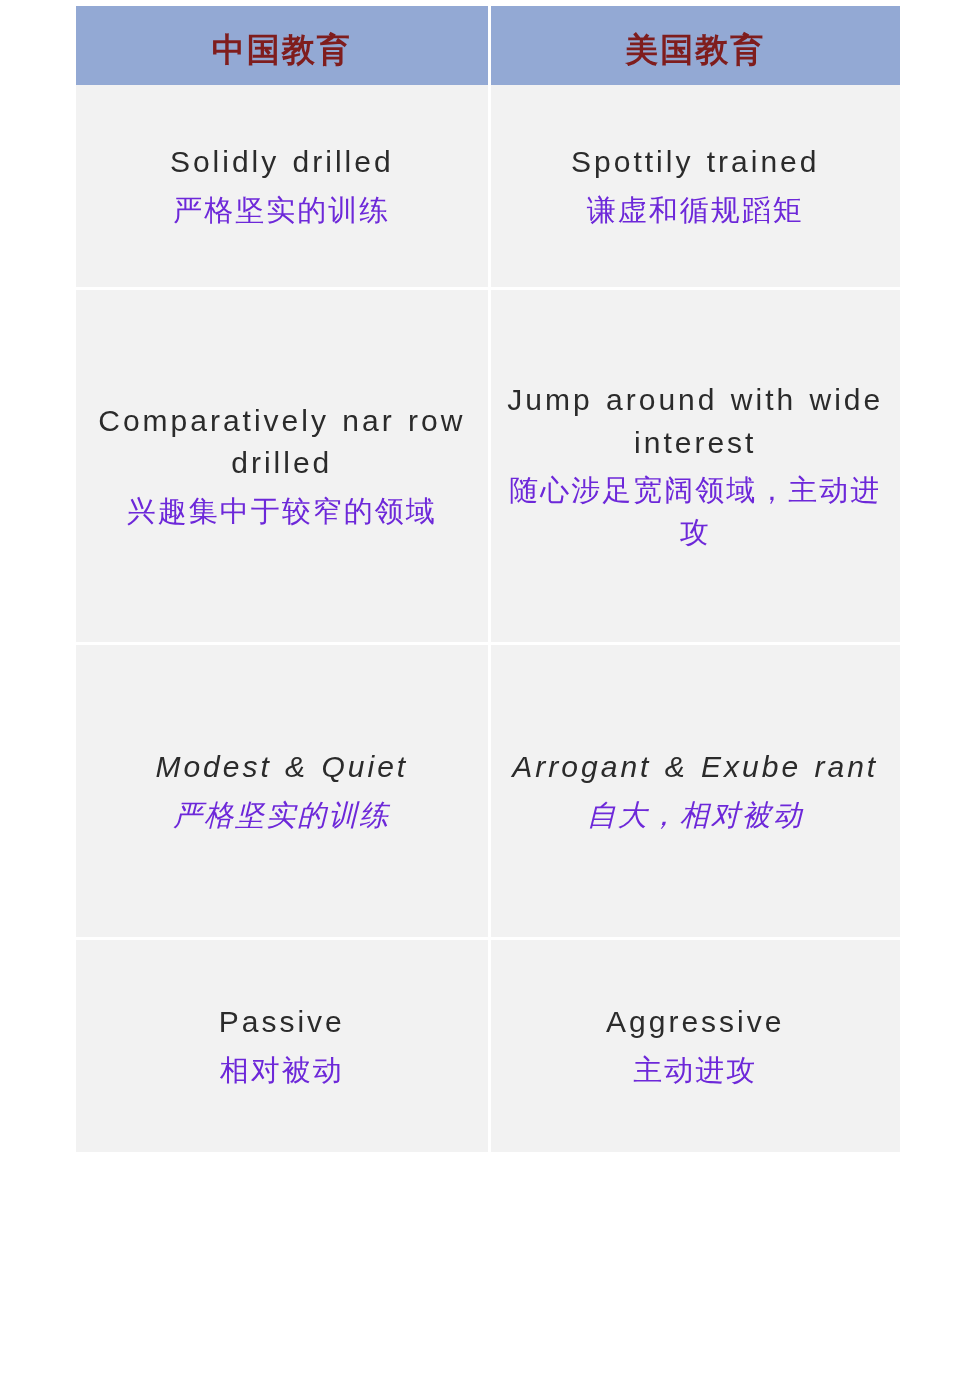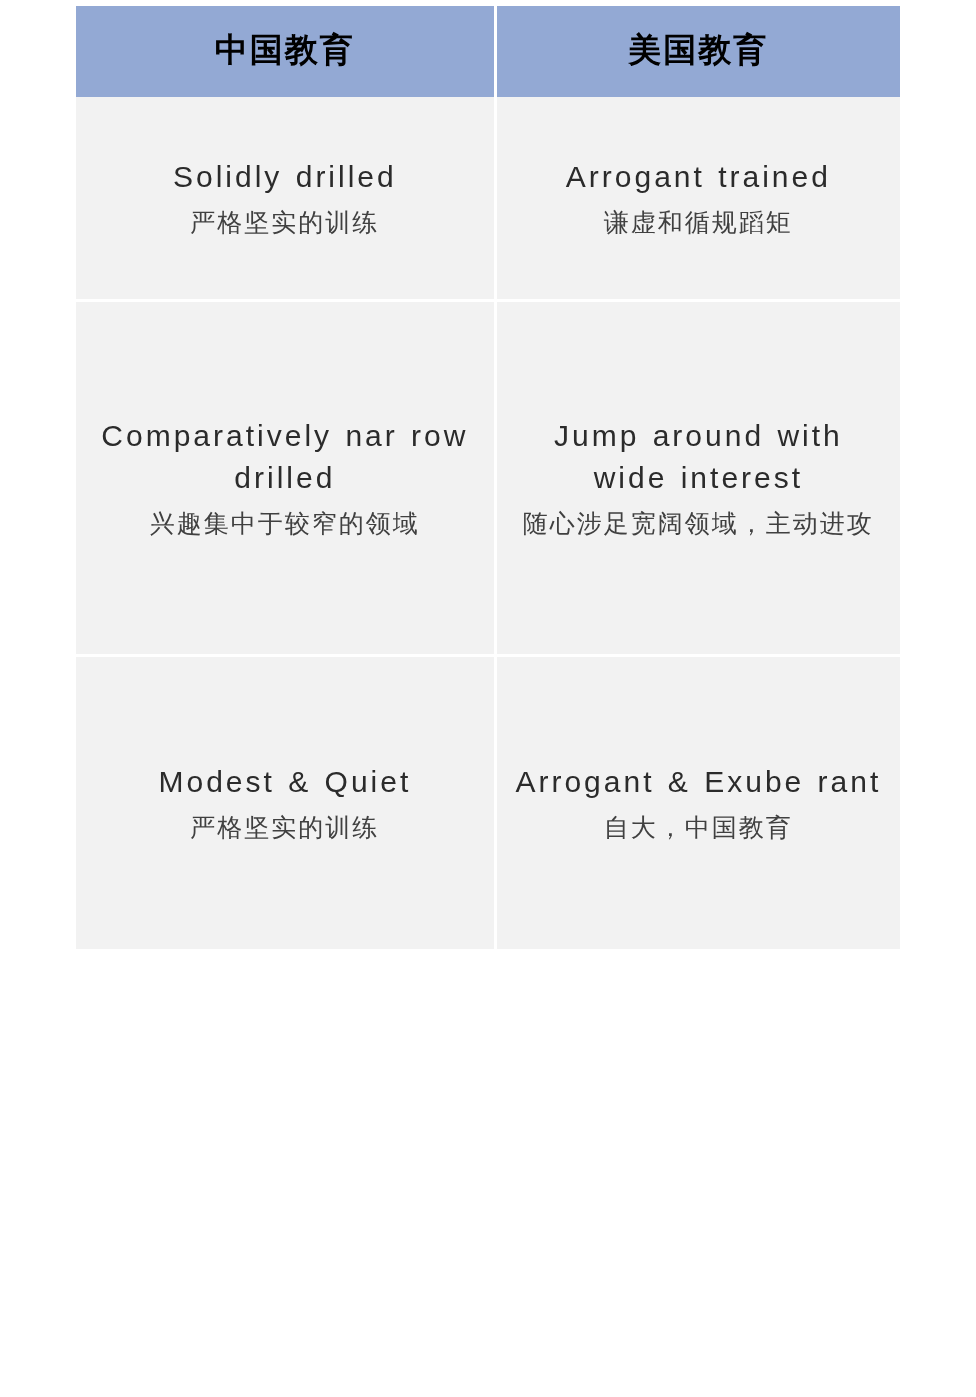--- a/index.html
+++ b/index.html
@@ -23,25 +23,25 @@
   .table {
     position: absolute;
     left: 76px;
     top: 6px;
     width: 824px;
     border-collapse: separate;
     border-spacing: 0;
   }
   .header-row .th {
     background: #93a9d4;
-    color: #000000;
+    color: #7f1d1d;
     font-size: 33px;
     font-weight: bold;
     text-align: center;
-    padding: 22px 0 24px 0;
+    padding: 22px 0 12px 0;
     letter-spacing: 2px;
     border-right: 3px solid #ffffff;
   }
   .header-row .th:last-child {
     border-right: none;
     font-family: Liberation Mono, monospace;
   }
   .cell {
     background: #f2f2f2;
     vertical-align: middle;
@@ -55,49 +55,49 @@
   }
   .en {
     font-size: 30px;
     color: #2b2b2b;
     letter-spacing: 3px;
     line-height: 1.42;
     margin-bottom: 6px;
     word-spacing: 2px;
   }
   .zh {
-    font-size: 25px;
-    color: #404040;
+    font-size: 29px;
+    color: #6d28d9;
     letter-spacing: 2px;
     line-height: 1.42;
   }
   .r0 .cell { height: 150px; }
   .r1 .cell { height: 300px; }
-  .r2 .cell { height: 240px; }
+  .r2 .cell { height: 240px; font-style: italic; }
   .r3 .cell { height: 150px; }
   .r4 .cell { height: 160px; border-bottom: none; }
 </style>
 </head>
 <body>
 
 <div class="page">
   <table class="table">
     <tbody>
       <tr class="header-row">
         <td class="th">中国教育</td>
         <td class="th">美国教育</td>
       </tr>
 
       <tr class="r0">
         <td class="cell">
           <div class="en">Solidly drilled</div>
           <div class="zh">严格坚实的训练</div>
         </td>
         <td class="cell">
-          <div class="en">Arrogant trained</div>
+          <div class="en">Spottily trained</div>
           <div class="zh">谦虚和循规蹈矩</div>
         </td>
       </tr>
 
       <tr class="r1">
         <td class="cell">
           <div class="en">Comparatively nar row drilled</div>
           <div class="zh">兴趣集中于较窄的领域</div>
         </td>
         <td class="cell">
@@ -106,20 +106,30 @@
         </td>
       </tr>
 
       <tr class="r2">
         <td class="cell">
           <div class="en">Modest &amp; Quiet</div>
           <div class="zh">严格坚实的训练</div>
         </td>
         <td class="cell">
           <div class="en">Arrogant &amp; Exube rant</div>
-          <div class="zh">自大，中国教育</div>
+          <div class="zh">自大，相对被动</div>
         </td>
       </tr>
 
 
+      <tr class="r4">
+        <td class="cell">
+          <div class="en">Passive</div>
+          <div class="zh">相对被动</div>
+        </td>
+        <td class="cell">
+          <div class="en">Aggressive</div>
+          <div class="zh">主动进攻</div>
+        </td>
+      </tr>
     </tbody>
   </table>
 </div>
 
 </body></html>

